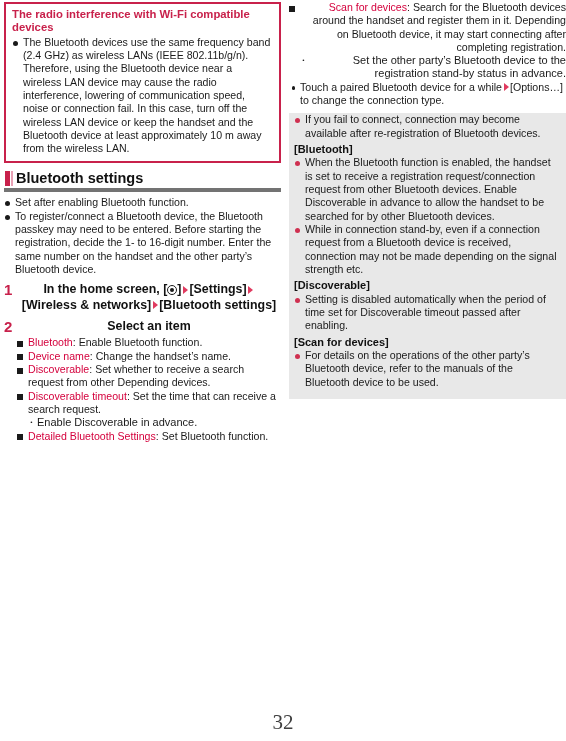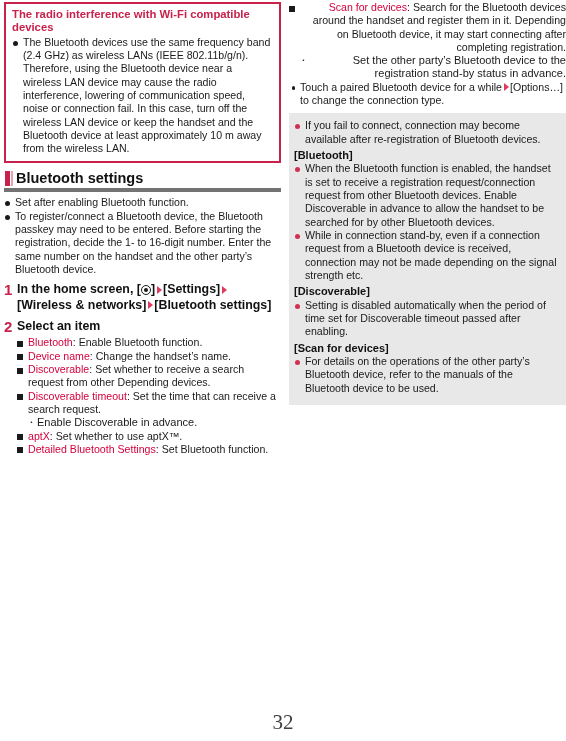--- a/index.html
+++ b/index.html
@@ -147,20 +147,21 @@
     font-size: 15px;
     font-weight: bold;
     color: #c8214b;
     line-height: 15px;
   }
   .step-title {
     font-size: 12.4px;
     font-weight: bold;
     line-height: 15.4px;
     color: #111111;
+    text-align: center;
   }
   .step-body {
     margin-top: 2px;
   }
 
   
   .arrow {
     display: inline-block;
     width: 0;
     height: 0;
@@ -189,21 +190,21 @@
     transform: translate(-50%, -50%);
     width: 4px;
     height: 4px;
     border-radius: 50%;
     background: #1a1a1a;
   }
 
   
   .gray-panel {
     background: #e8e8e8;
-    padding: 6px 7px 8px 5px;
+    padding: 0 7px 8px 5px;
     box-sizing: border-box;
     margin-top: 6px;
   }
   .gp-head {
     font-size: 11px;
     font-weight: bold;
     line-height: 14.5px;
     color: #111111;
     margin-top: 1px;
   }
@@ -275,23 +276,20 @@
           </li>
           <li class="sq">
             <span class="term">Discoverable timeout</span><span>: Set the time that can receive a search request.</span>
             <ul class="plain indent-1">
               <li class="dotitem">
                 <span>Enable Discoverable in advance.</span>
               </li>
             </ul>
           </li>
           <li class="sq">
-            <span class="term">aptX</span><span>: Set whether to use aptX™.</span>
-          </li>
-          <li class="sq">
             <span class="term">Detailed Bluetooth Settings</span><span>: Set Bluetooth function.</span>
           </li>
         </ul>
       </div>
     </div>
 
   </div>
 
   <div class="col col-right">
 

